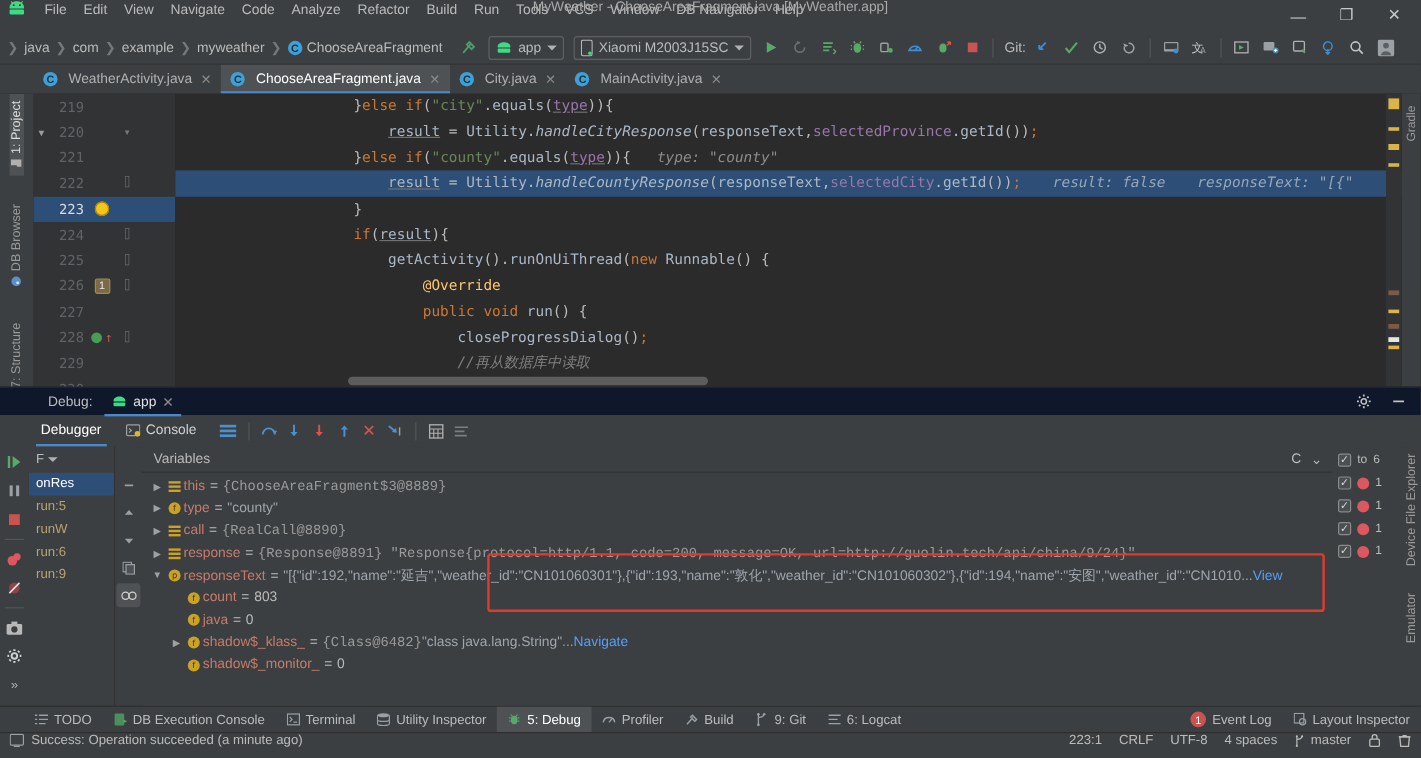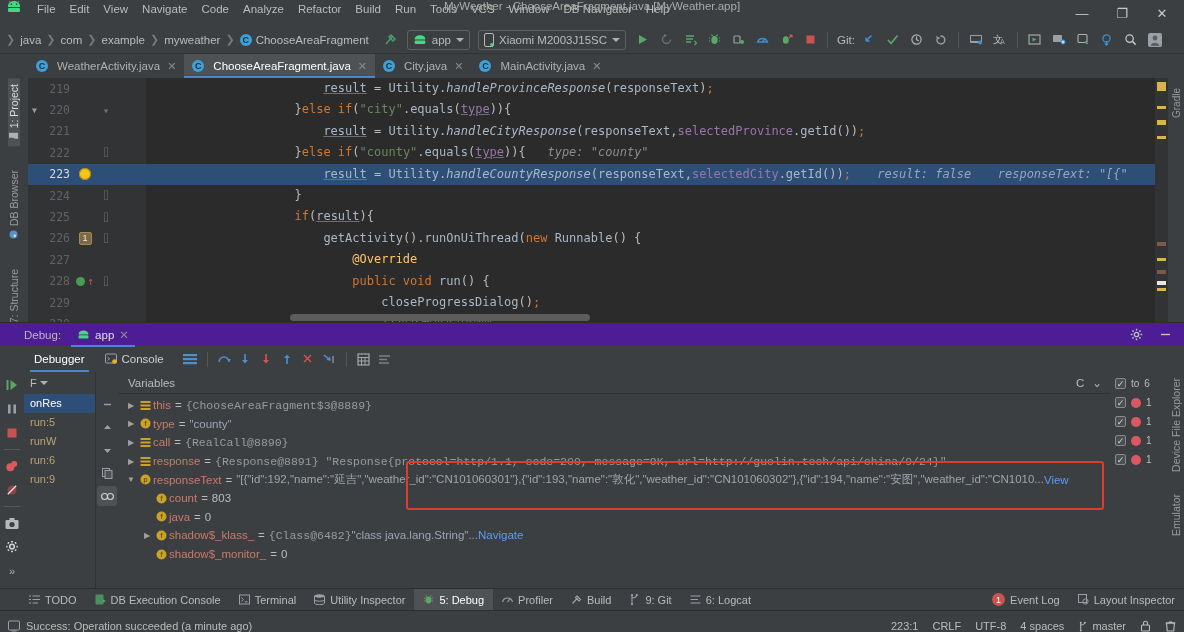--- a/index.html
+++ b/index.html
@@ -106,22 +106,22 @@
     width: 16px; flex:0 0 16px; background:#3c3f41; display:flex; align-items:flex-start; justify-content:center; padding-top:4px;
   }
   .grade-strip .vtab { font-size:10px; }
 
   .hscroll { position:absolute; left:120px; right:20px; bottom:0; height:8px; }
   .hscroll .thumb { position:absolute; left:24px; width:300px; height:7px; background:#5c5c5c; border-radius:4px; }
 
   
   .dbg { flex:1; display:flex; flex-direction:column; background:#3c3f41; min-height:0; }
   .dbg-head {
-    height:24px; flex:0 0 24px; display:flex; align-items:center; background:#4c1d95;
-    border-top:1px solid #2e2e2e; padding-left:24px;justify-content:flex-end;
+    height:24px; flex:0 0 24px; display:flex; align-items:center; background:#0f172a;
+    border-top:1px solid #2e2e2e; padding-left:40px;justify-content:flex-end;
   }
   .dbg-head .lbl { color:#bbbbbb; font-size:11.5px; margin-right:10px; }
   .dbg-tab { display:flex; align-items:center; gap:5px; font-size:11.5px; color:#e0e0e0; padding:0 6px; height:24px; position:relative; }
   .dbg-tab::after { content:""; position:absolute;left:0;right:0;bottom:0;height:2px;background:#4a88c7; }
   .dbg-head .right { margin-left:auto; display:flex; align-items:center; gap:8px; padding-right:8px; }
 
   .dbg-toolrow { height:26px; flex:0 0 26px; display:flex; align-items:center; background:#3c3f41; padding-left:24px; }
   .dtab { font-size:11.5px; color:#cfcfcf; padding:0 10px; height:26px; display:flex;align-items:center;gap:5px; position:relative; }
   .dtab.active { color:#ffffff; }
   .dtab.active::after { content:""; position:absolute;left:6px;right:6px;bottom:0;height:2px;background:#4a88c7; }
@@ -180,21 +180,21 @@
   }
   .bbtn { display:flex; align-items:center; gap:5px; padding:0 9px; height:22px; color:#bbbbbb; }
   .bbtn.active { background:#4e5254; color:#ffffff; }
   .badge-num {
     width:13px;height:13px;border-radius:50%;background:#c75450;color:#fff;font-size:9px;
     display:flex;align-items:center;justify-content:center;
   }
 
   
   .statusbar {
-    height:22px; flex:0 0 22px; background:#3c3f41; display:flex; align-items:flex-end;
+    height:22px; flex:0 0 22px; background:#3c3f41; display:flex; align-items:flex-start;
     padding-left:8px; font-size:11px; color:#bbbbbb; border-top:1px solid #2e2e2e;
   }
   .statusbar .right { margin-left:auto; display:flex; align-items:center; gap:14px; padding-right:8px; }
 
   svg { display:block; }
 </style>
 </head>
 <body>
 
 <div class="app">
@@ -523,21 +523,20 @@
           <div class="ln-row">
             <div class="ln-num">230</div>
             <div class="gmark"></div>
             <div class="fold"></div>
           </div>
         </div>
     </div>
 
     <div class="code-area">
       <div id="code-rows">
-          <div class="code-row"><span style="color:transparent;">                        </span><span class="id u">result</span> = <span class="id">Utility</span>.<span class="itl">handleProvinceResponse</span>(<span class="id">responseText</span>)<span class="k">;</span></div>
           <div class="code-row"><span style="color:transparent;">                    </span>}<span class="k">else if</span>(<span class="s">"city"</span>.<span class="id">equals</span>(<span class="fld u">type</span>)){</div>
           <div class="code-row"><span style="color:transparent;">                        </span><span class="id u">result</span> = <span class="id">Utility</span>.<span class="itl">handleCityResponse</span>(<span class="id">responseText</span>,<span class="fld">selectedProvince</span>.<span class="id">getId</span>())<span class="k">;</span></div>
           <div class="code-row"><span style="color:transparent;">                    </span>}<span class="k">else if</span>(<span class="s">"county"</span>.<span class="id">equals</span>(<span class="fld u">type</span>)){   <span class="hint">type: "county"</span></div>
           <div class="code-row hl"><span style="color:transparent;">                        </span><span class="id u">result</span> = <span class="id">Utility</span>.<span class="itl">handleCountyResponse</span>(<span class="id">responseText</span>,<span class="fld">selectedCity</span>.<span class="id">getId</span>())<span class="k">;</span>  <span class="dbgval">result: false</span>  <span class="dbgval">responseText: "[{"</span></div>
           <div class="code-row"><span style="color:transparent;">                    </span>}</div>
           <div class="code-row"><span style="color:transparent;">                    </span><span class="k">if</span>(<span class="id u">result</span>){</div>
           <div class="code-row"><span style="color:transparent;">                        </span><span class="id">getActivity</span>().<span class="id">runOnUiThread</span>(<span class="k">new</span> <span class="id">Runnable</span>() {</div>
           <div class="code-row"><span style="color:transparent;">                            </span><span class="f">@Override</span></div>
           <div class="code-row"><span style="color:transparent;">                            </span><span class="k">public void</span> <span class="id">run</span>() {</div>
           <div class="code-row"><span style="color:transparent;">                                </span><span class="id">closeProgressDialog</span>()<span class="k">;</span></div>

